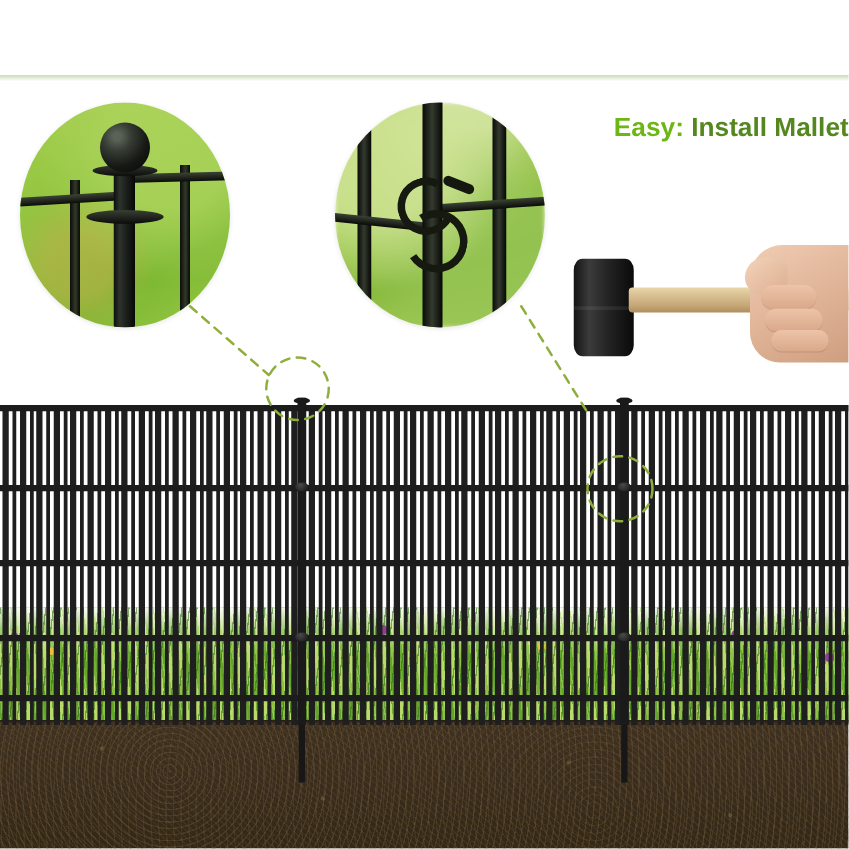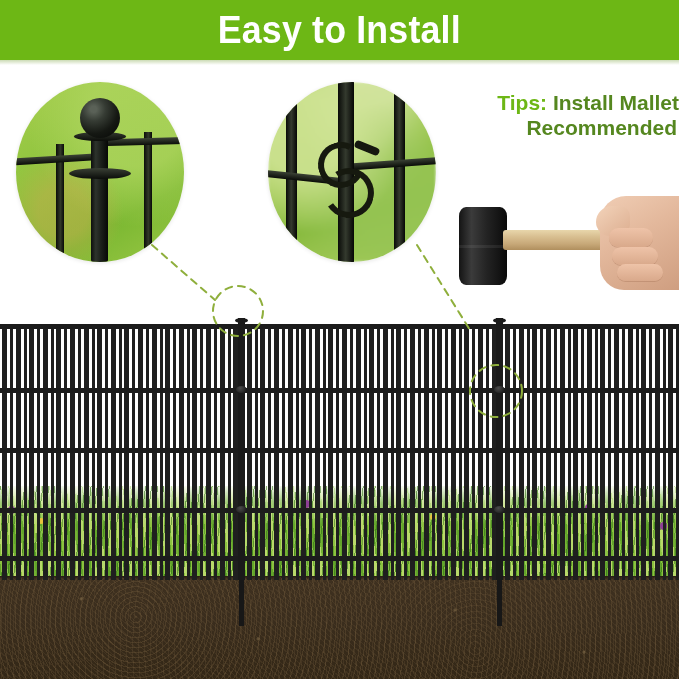--- a/index.html
+++ b/index.html
@@ -245,28 +245,24 @@
   .post-joint{
     position:absolute;width:11px;height:7px;border-radius:50%;
     background:radial-gradient(circle at 40% 30%,#4a4a4a,#101010);
   }
 </style>
 </head>
 <body>
 
 <div class="poster">
 
-  <div class="banner">
-    <div class="banner-title">Easy to Install</div>
-  </div>
   <div class="banner-shadow"></div>
 
   <div class="tips">
-    <span class="tips-lead">Tips:</span><span class="tips-body"> Install Mallet</span>
-    <span class="tips-line2">Recommended</span>
+    <span class="tips-lead">Easy:</span><span class="tips-body"> Install Mallet</span>
   </div>
 
   <div class="circle" id="circle-finial">
     <div class="c-bg"></div>
     <div class="f-vert f-v1"></div>
     <div class="f-vert f-v2"></div>
     <div class="f-rail-l"></div>
     <div class="f-rail-r"></div>
     <div class="f-post"></div>
     <div class="f-collar2"></div>

